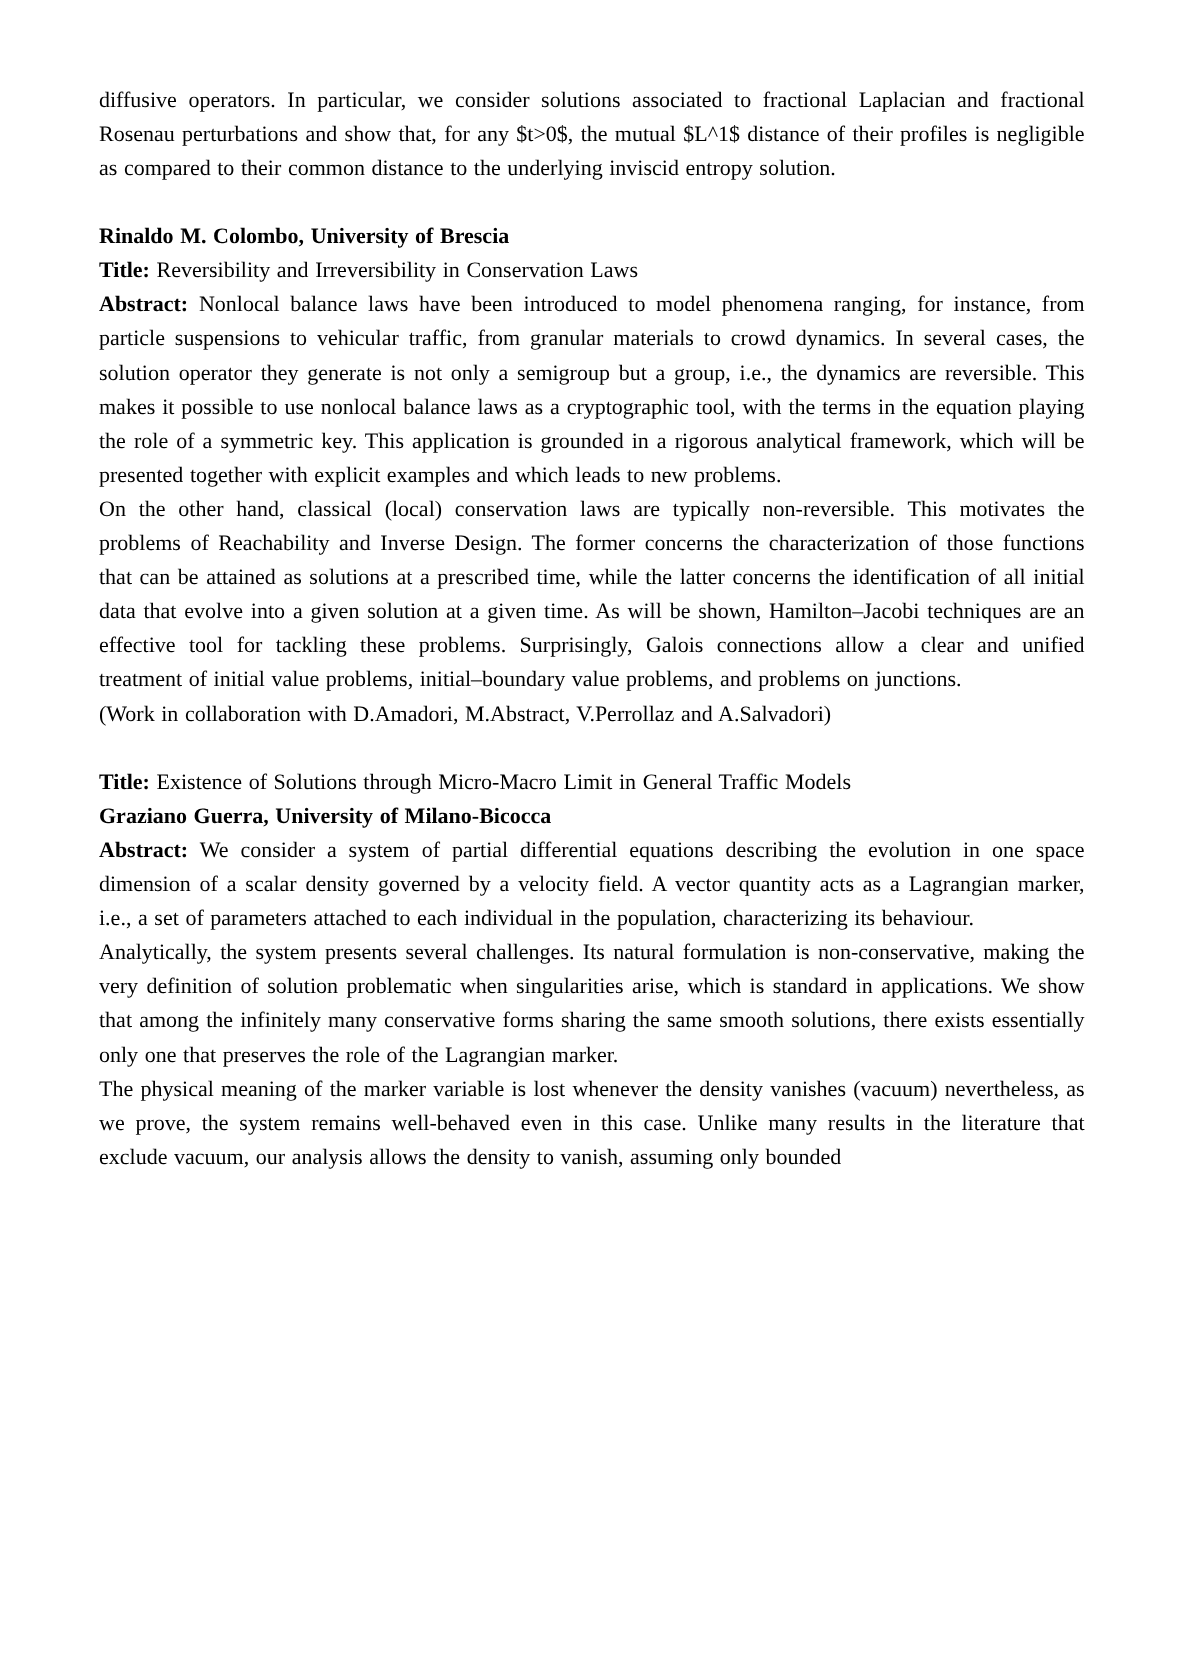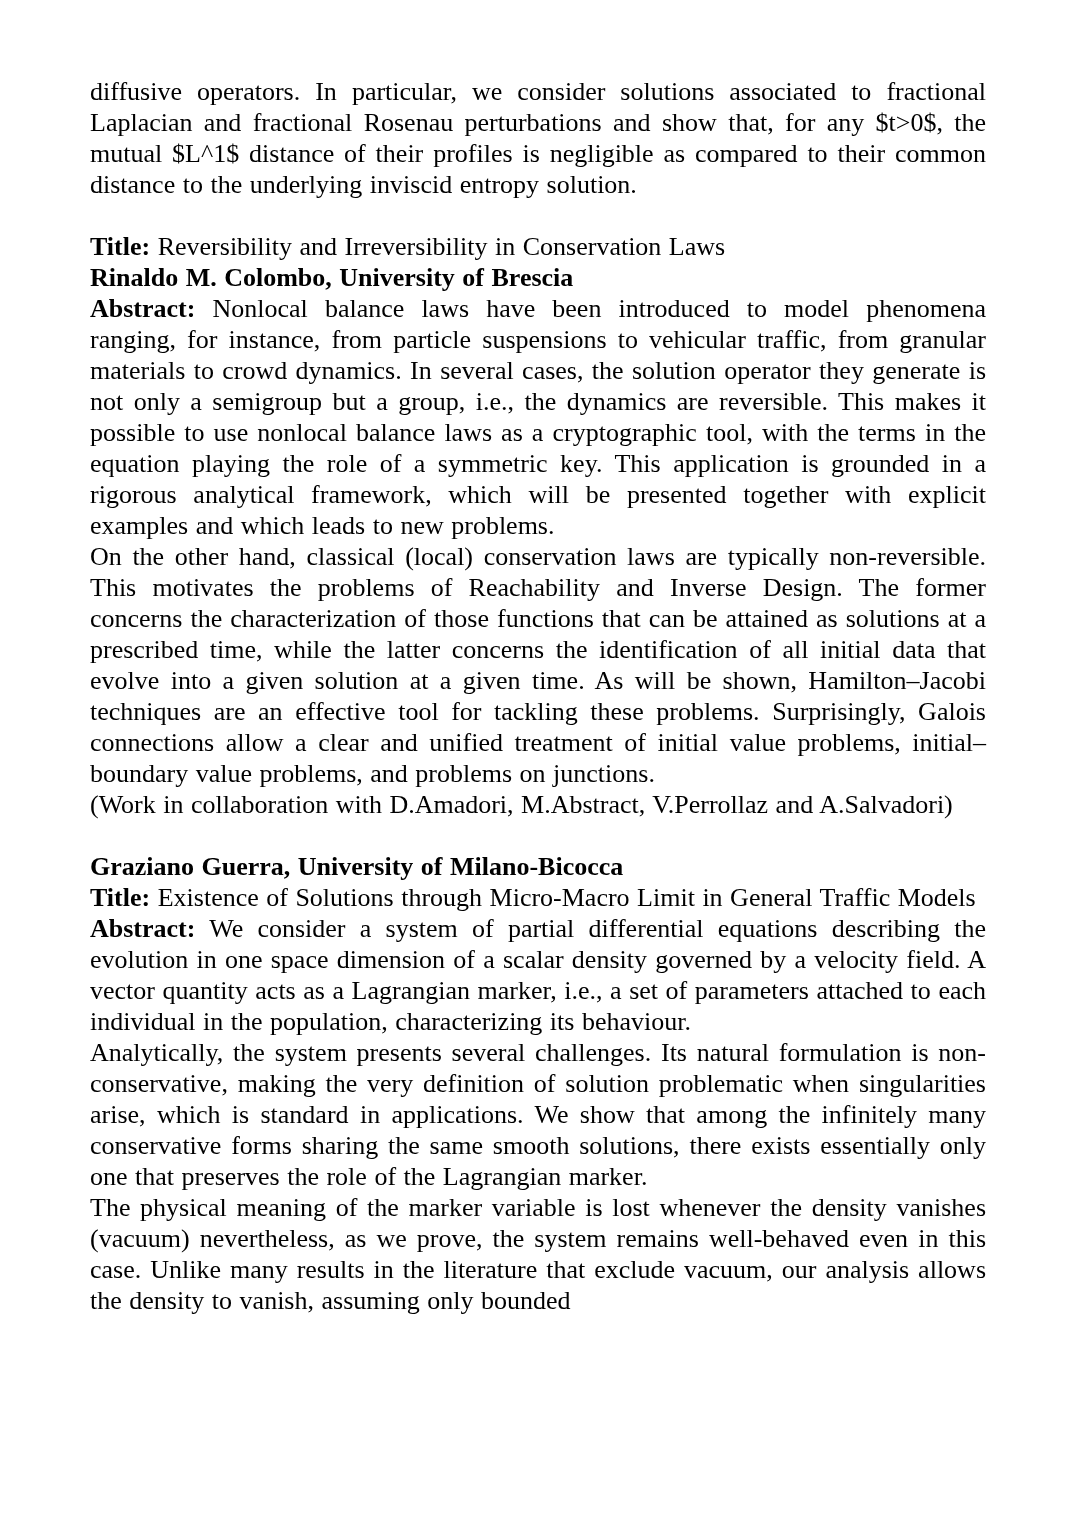--- a/index.html
+++ b/index.html
@@ -17,21 +17,21 @@
   }
   .page {
     position: absolute;
     left: 90px;
     top: 76px;
     width: 896px;
   }
   .para {
     margin: 0;
     padding: 0;
-    font-size: 26px;
+    font-size: 20px;
     line-height: 31px;
     text-align: justify;
     text-justify: inter-word;
     word-spacing: 1px;
   }
   .bold {
     font-weight: bold;
   }
   .talk {
     margin-top: 31px;
@@ -41,28 +41,28 @@
   }
 </style>
 </head>
 <body>
 
 <div class="page">
 
   <p class="para">diffusive operators. In particular, we consider solutions associated to fractional Laplacian and fractional Rosenau perturbations and show that, for any $t&gt;0$, the mutual $L^1$ distance of their profiles is negligible as compared to their common distance to the underlying inviscid entropy solution.</p>
 
   <section class="talk">
+    <p class="para bold">Rinaldo M. Colombo, University of Brescia</p>
     <p class="para"><b>Title:</b> <span>Reversibility and Irreversibility in Conservation Laws</span></p>
-    <p class="para bold">Rinaldo M. Colombo, University of Brescia</p>
     <p class="para"><b>Abstract:</b> <span>Nonlocal balance laws have been introduced to model phenomena ranging, for instance, from particle suspensions to vehicular traffic, from granular materials to crowd dynamics. In several cases, the solution operator they generate is not only a semigroup but a group, i.e., the dynamics are reversible. This makes it possible to use nonlocal balance laws as a cryptographic tool, with the terms in the equation playing the role of a symmetric key. This application is grounded in a rigorous analytical framework, which will be presented together with explicit examples and which leads to new problems.</span></p>
     <p class="para">On the other hand, classical (local) conservation laws are typically non-reversible. This motivates the problems of Reachability and Inverse Design. The former concerns the characterization of those functions that can be attained as solutions at a prescribed time, while the latter concerns the identification of all initial data that evolve into a given solution at a given time. As will be shown, Hamilton–Jacobi techniques are an effective tool for tackling these problems. Surprisingly, Galois connections allow a clear and unified treatment of initial value problems, initial–boundary value problems, and problems on junctions.</p>
     <p class="para">(Work in collaboration with D.Amadori, M.Abstract, V.Perrollaz and A.Salvadori)</p>
   </section>
 
   <section class="talk">
+    <p class="para"><b>Title:</b> <span>Existence of Solutions through Micro-Macro Limit in General Traffic Models</span></p>
     <p class="para bold">Graziano Guerra, University of Milano-Bicocca</p>
-    <p class="para"><b>Title:</b> <span>Existence of Solutions through Micro-Macro Limit in General Traffic Models</span></p>
     <p class="para"><b>Abstract:</b> <span>We consider a system of partial differential equations describing the evolution in one space dimension of a scalar density governed by a velocity field. A vector quantity acts as a Lagrangian marker, i.e., a set of parameters attached to each individual in the population, characterizing its behaviour.</span></p>
     <p class="para">Analytically, the system presents several challenges. Its natural formulation is non-conservative, making the very definition of solution problematic when singularities arise, which is standard in applications. We show that among the infinitely many conservative forms sharing the same smooth solutions, there exists essentially only one that preserves the role of the Lagrangian marker.</p>
     <p class="para">The physical meaning of the marker variable is lost whenever the density vanishes (vacuum) nevertheless, as we prove, the system remains well-behaved even in this case. Unlike many results in the literature that exclude vacuum, our analysis allows the density to vanish, assuming only bounded</p>
   </section>
 
 </div>
 
 </body></html>

